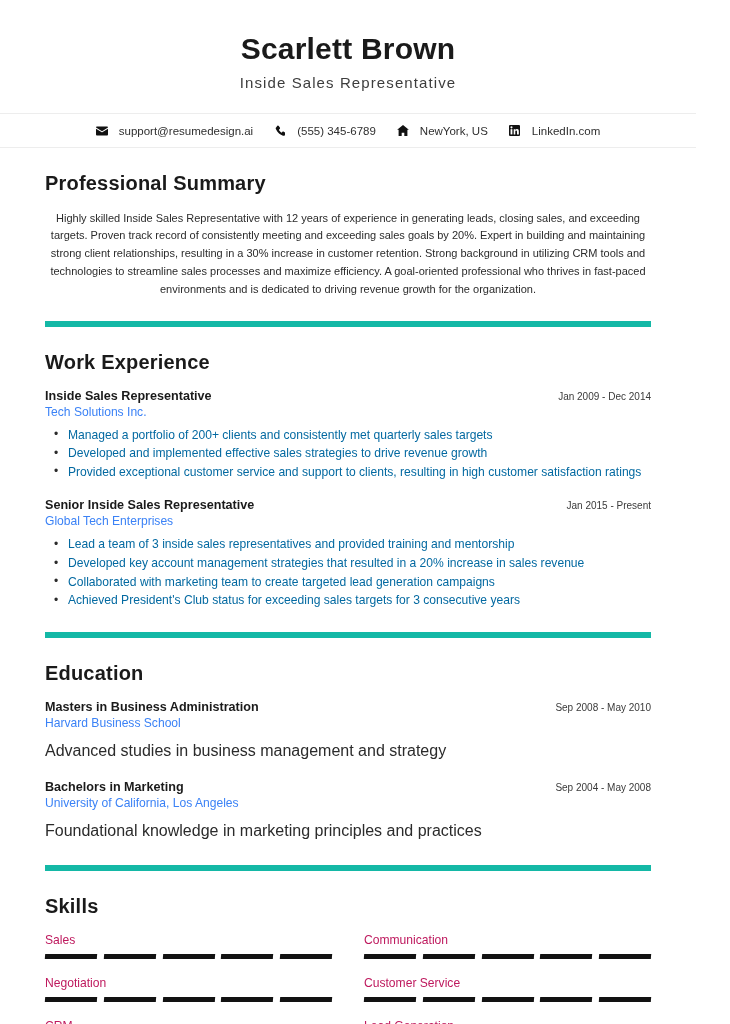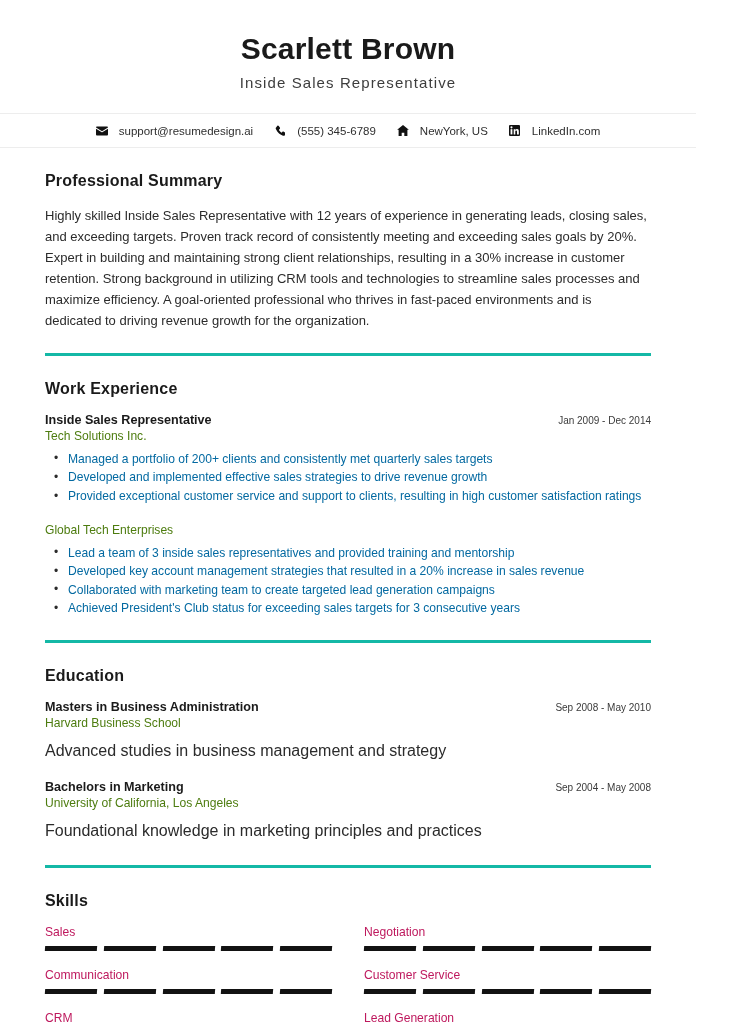--- a/index.html
+++ b/index.html
@@ -75,36 +75,36 @@
 
   
   .body-wrap {
     padding: 0 45px;
   }
 
   .section {
     padding-top: 24px;
   }
   .section + .section {
-    border-top: 3px solid #14b8a6;
+    border-top: 6px solid #14b8a6;
     margin-top: 22px;
   }
   .section-title {
-    font-size: 16px;
+    font-size: 20px;
     font-weight: 700;
     color: #1a1a1a;
     letter-spacing: 0.2px;
     margin-bottom: 15px;
   }
 
   .summary-text {
-    font-size: 13px;
+    font-size: 11px;
     line-height: 1.62;
     color: #2b2b2b;
-    text-align: left;
+    text-align: center;
   }
 
   
   .entry { margin-bottom: 17px; }
   .entry:last-child { margin-bottom: 4px; }
 
   .entry-head {
     display: flex;
     justify-content: space-between;
     align-items: baseline;
@@ -116,21 +116,21 @@
     color: #1a1a1a;
   }
   .entry-date {
     font-size: 10px;
     color: #3a3a3a;
     white-space: nowrap;
     flex: 0 0 auto;
   }
   .entry-org {
     font-size: 12.1px;
-    color: #4d7c0f;
+    color: #3b82f6;
     margin-top: 2px;
   }
   .entry-bullets {
     list-style: none;
     margin-top: 7px;
   }
   .entry-bullets li {
     position: relative;
     padding-left: 23px;
     font-size: 12.1px;
@@ -247,20 +247,24 @@
               <div class="entry-date">Jan 2009 - Dec 2014</div>
             </div>
             <div class="entry-org">Tech Solutions Inc.</div>
             <ul class="entry-bullets">
               <li>Managed a portfolio of 200+ clients and consistently met quarterly sales targets</li>
               <li>Developed and implemented effective sales strategies to drive revenue growth</li>
               <li>Provided exceptional customer service and support to clients, resulting in high customer satisfaction ratings</li>
             </ul>
           </div>
           <div class="entry">
+            <div class="entry-head">
+              <div class="entry-role">Senior Inside Sales Representative</div>
+              <div class="entry-date">Jan 2015 - Present</div>
+            </div>
             <div class="entry-org">Global Tech Enterprises</div>
             <ul class="entry-bullets">
               <li>Lead a team of 3 inside sales representatives and provided training and mentorship</li>
               <li>Developed key account management strategies that resulted in a 20% increase in sales revenue</li>
               <li>Collaborated with marketing team to create targeted lead generation campaigns</li>
               <li>Achieved President's Club status for exceeding sales targets for 3 consecutive years</li>
             </ul>
           </div>
         </div>
     </div>
@@ -294,31 +298,31 @@
             <div class="skill-name">Sales</div>
             <div class="skill-bar">
               <div class="seg on"></div>
               <div class="seg on"></div>
               <div class="seg on"></div>
               <div class="seg on"></div>
               <div class="seg on"></div>
             </div>
           </div>
           <div class="skill">
+            <div class="skill-name">Communication</div>
+            <div class="skill-bar">
+              <div class="seg on"></div>
+              <div class="seg on"></div>
+              <div class="seg on"></div>
+              <div class="seg on"></div>
+              <div class="seg on"></div>
+            </div>
+          </div>
+          <div class="skill">
             <div class="skill-name">Negotiation</div>
-            <div class="skill-bar">
-              <div class="seg on"></div>
-              <div class="seg on"></div>
-              <div class="seg on"></div>
-              <div class="seg on"></div>
-              <div class="seg on"></div>
-            </div>
-          </div>
-          <div class="skill">
-            <div class="skill-name">Communication</div>
             <div class="skill-bar">
               <div class="seg on"></div>
               <div class="seg on"></div>
               <div class="seg on"></div>
               <div class="seg on"></div>
               <div class="seg on"></div>
             </div>
           </div>
           <div class="skill">
             <div class="skill-name">Customer Service</div>

